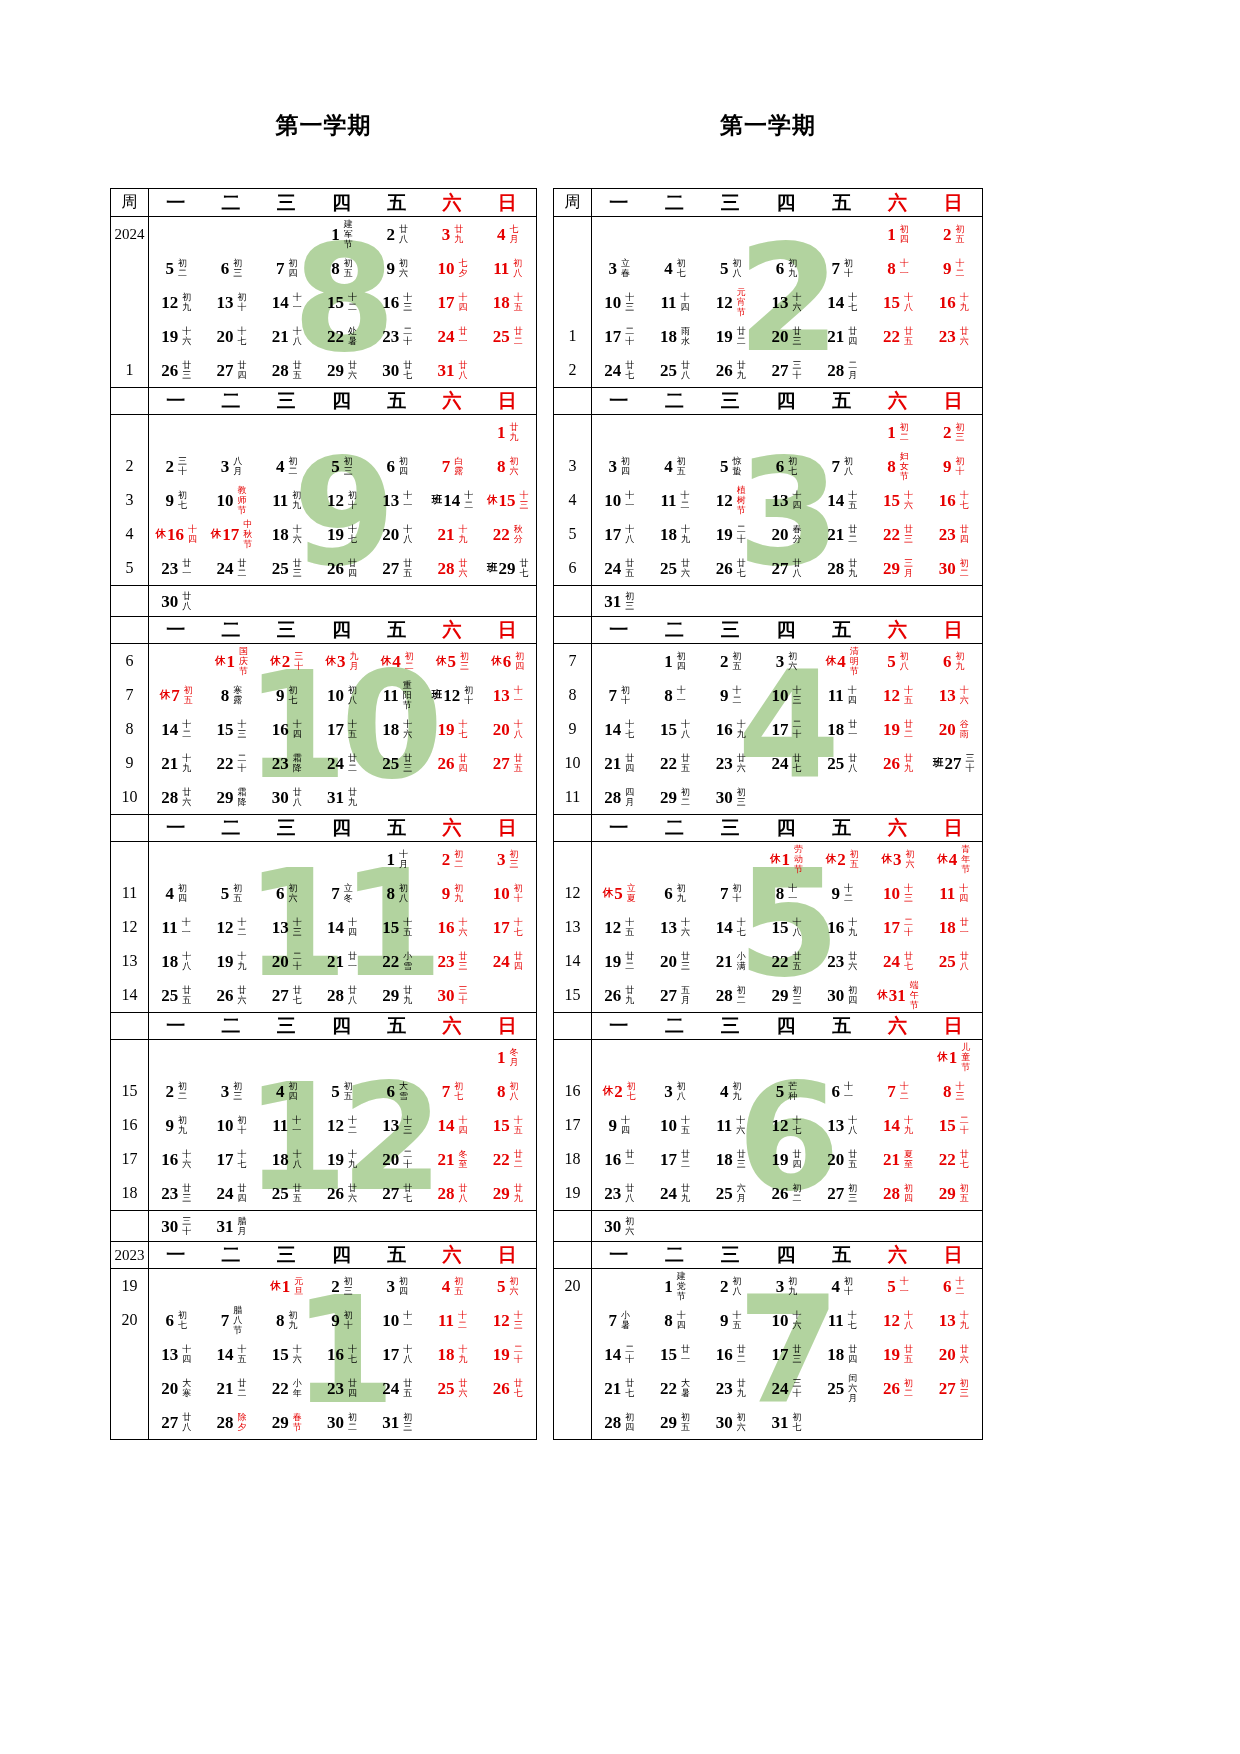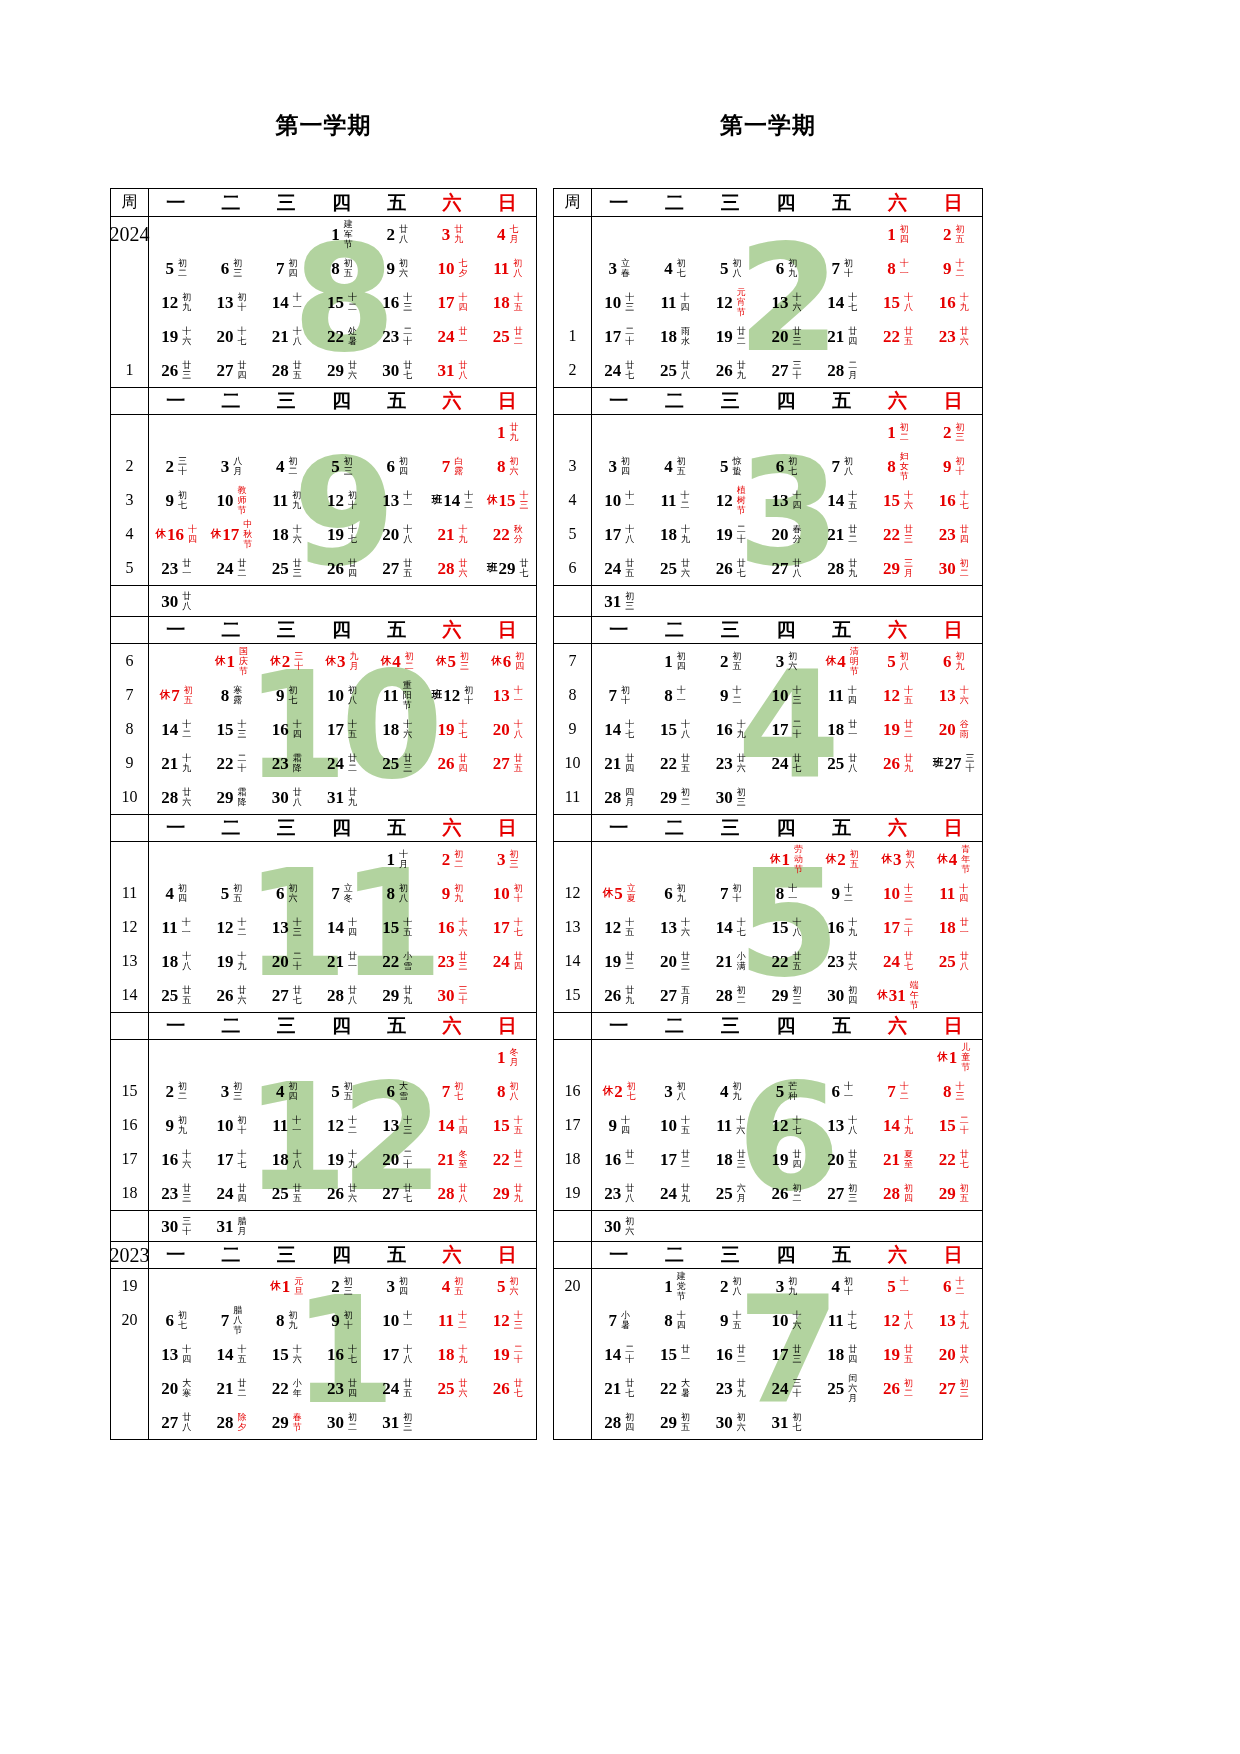--- a/index.html
+++ b/index.html
@@ -23,21 +23,21 @@
   .row{display:flex;height:34px;align-items:stretch;}
   .row.hdr{height:28px;border-top:1.5px solid #000;border-bottom:1.5px solid #000;}
   .month:first-child .row.hdr{border-top:none;}
   .row.sep{border-top:1.2px solid #000;height:31px;}
 
   .wcell{
     width:38px;flex:none;border-right:1.5px solid #000;
     display:flex;align-items:center;justify-content:center;
     font-size:16px;position:relative;z-index:2;background:transparent;
   }
-  .wcell.year{font-size:20px;}
+  .wcell.year{font-size:15px;}
   .dcell{
     flex:1;display:flex;align-items:center;justify-content:center;
     position:relative;z-index:1;min-width:0;
   }
   .hcell{font-size:19px;font-weight:bold;letter-spacing:2px;}
 
   .day .num{font-size:17px;font-weight:600;line-height:1;}
   .lunar{
     display:inline-block;width:11px;font-size:9px;line-height:1.12;
     word-break:break-all;margin-left:3px;text-align:center;

